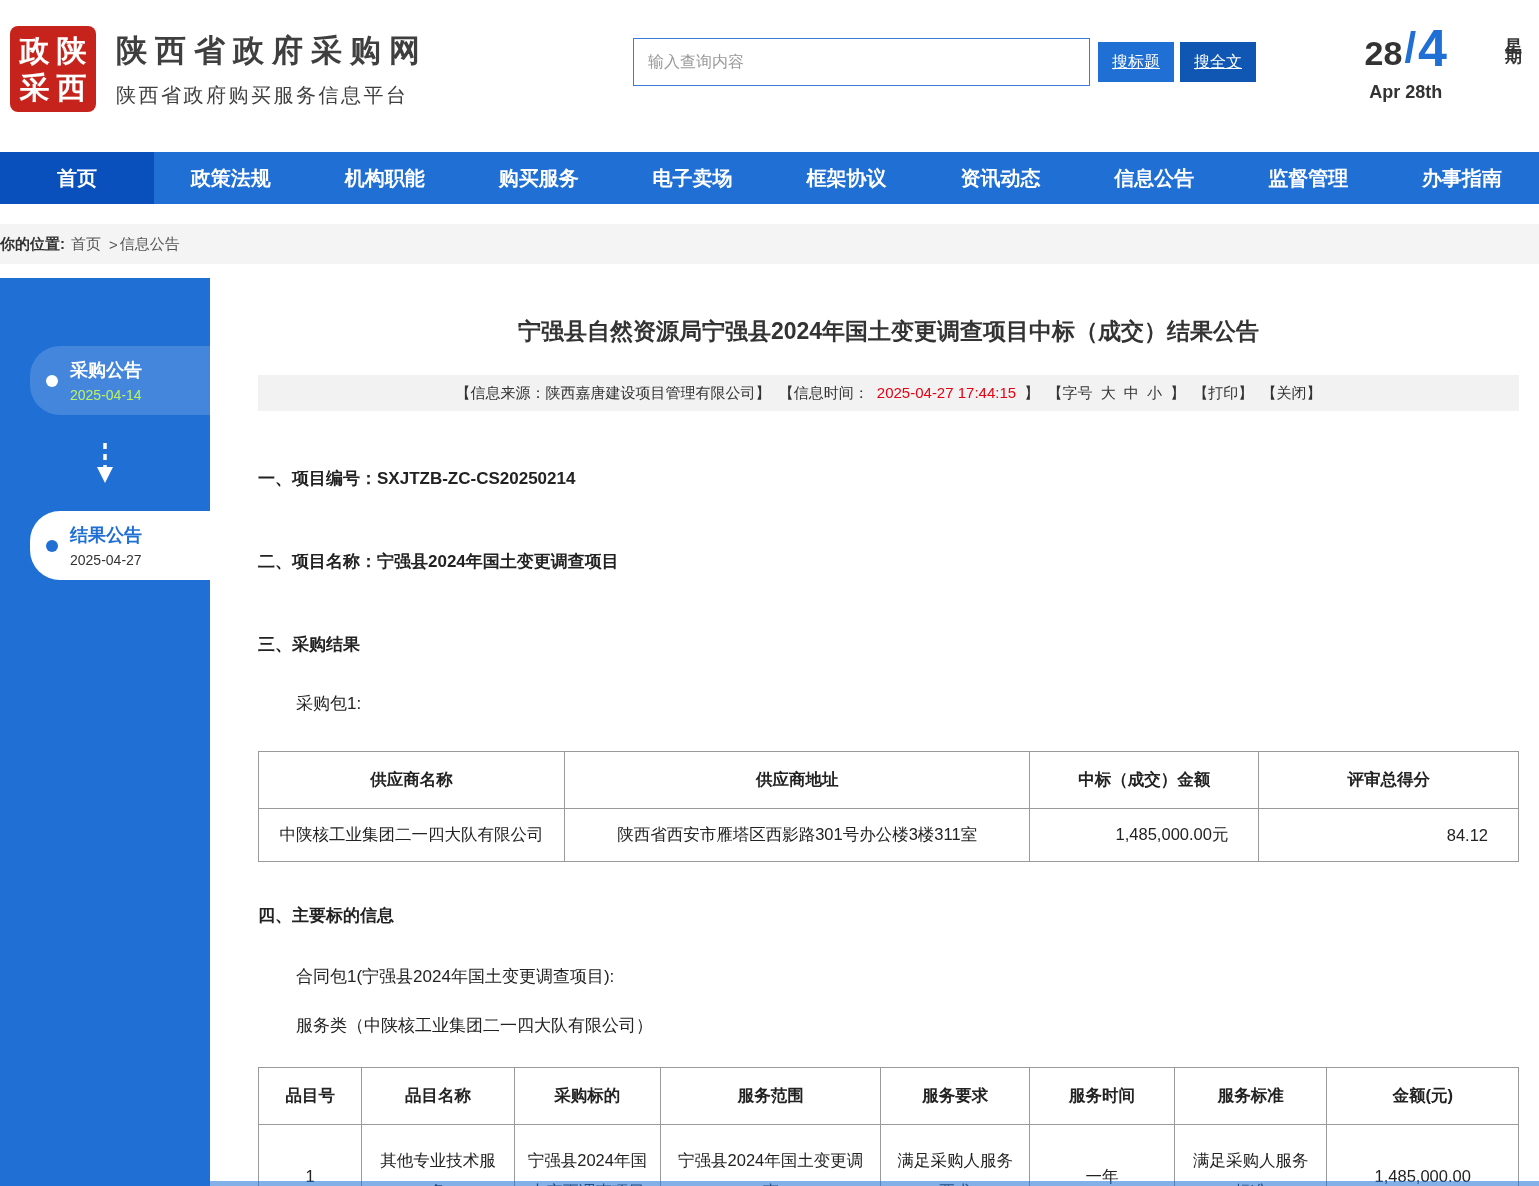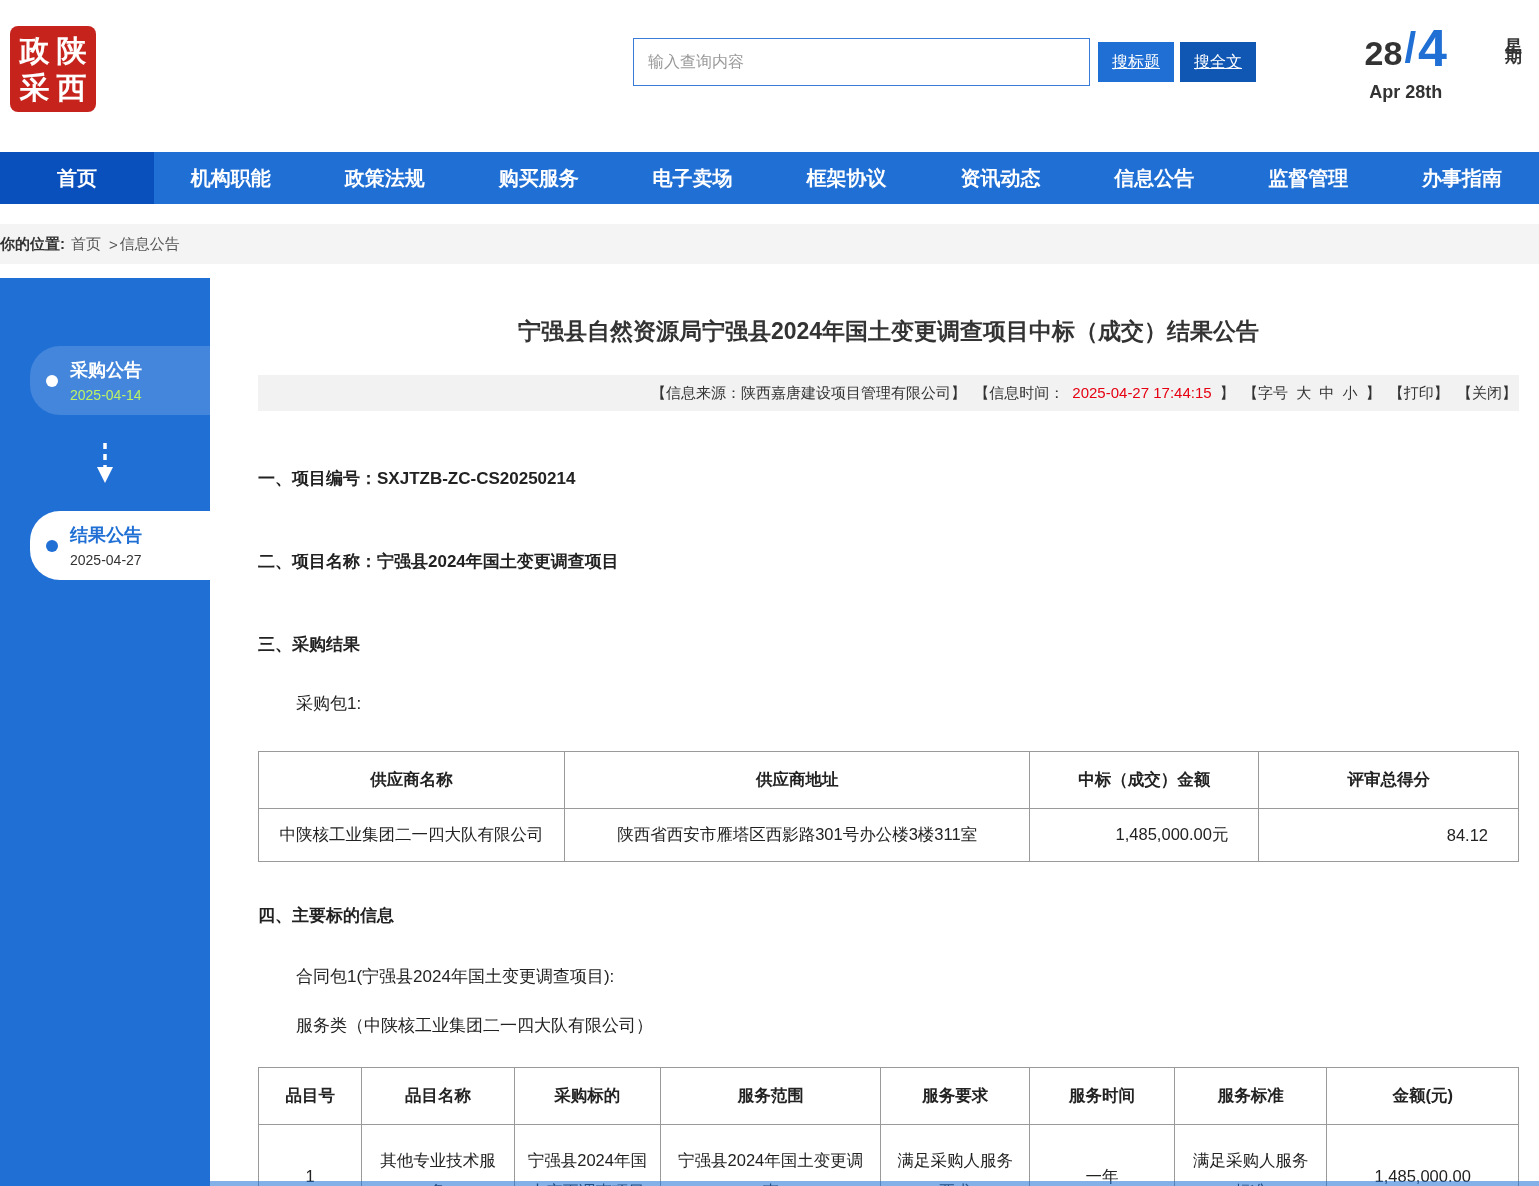--- a/index.html
+++ b/index.html
@@ -53,21 +53,21 @@
   .side-label{font-size:18px;font-weight:bold;color:#fff;}
   .side-date{font-size:14px;color:#bef264;margin-top:5px;}
   .side-card.active{background:#fff;}
   .side-card.active .dot{background:var(--primary-blue);}
   .side-card.active .side-label{color:var(--primary-blue);}
   .side-card.active .side-date{color:#333;}
   .side-arrow{display:flex;justify-content:center;margin:26px 0;}
 
   .main{flex:1;background:#fff;padding:0 20px 0 48px;}
   .article-title{text-align:center;font-size:23px;font-weight:bold;color:#333;margin-top:38px;}
-  .meta{margin-top:28px;background:#f2f2f2;height:36px;line-height:36px;text-align:right;font-size:15px;color:#333;white-space:nowrap;}
+  .meta{margin-top:28px;background:#f2f2f2;height:36px;line-height:36px;text-align:center;font-size:15px;color:#333;white-space:nowrap;}
   .meta span{margin:0 2px;}
   .meta .red{color:var(--time-red);}
   .meta .link{cursor:pointer;}
   .sec{font-size:17px;color:#222;}
   .b{font-weight:bold;}
   .ind{padding-left:38px;}
   #s1{margin-top:56px;} #s2{margin-top:60px;} #s3{margin-top:60px;}
   #s3sub{margin-top:36px;} #s4{margin-top:42px;}
   #s4sub1{margin-top:38px;} #s4sub2{margin-top:26px;}
 
@@ -86,20 +86,24 @@
 <body>
 
 <div class="header">
   <div class="brand">
     <div class="logo">
       <span>政</span>
       <span>陕</span>
       <span>采</span>
       <span>西</span>
     </div>
+    <div class="titles">
+      <div class="site-title">陕西省政府采购网</div>
+      <div class="site-subtitle">陕西省政府购买服务信息平台</div>
+    </div>
   </div>
 
   <div class="search">
     <input class="search-input" type="text" placeholder="输入查询内容" style="">
     <button class="search-btn btn-title">搜标题</button>
     <button class="search-btn btn-full">搜全文</button>
   </div>
 
   <div class="date">
     <div class="date-top">
@@ -107,22 +111,22 @@
       <span class="d-slash">/</span>
       <span class="d-month">4</span>
     </div>
     <div class="d-en">Apr 28th</div>
   </div>
   <div class="weekday">星期一</div>
 </div>
 
 <div class="nav">
   <a class="nav-item active">首页</a>
+  <a class="nav-item">政策法规</a>
   <a class="nav-item">机构职能</a>
-  <a class="nav-item">政策法规</a>
   <a class="nav-item">购买服务</a>
   <a class="nav-item">电子卖场</a>
   <a class="nav-item">框架协议</a>
   <a class="nav-item">资讯动态</a>
   <a class="nav-item">信息公告</a>
   <a class="nav-item">监督管理</a>
   <a class="nav-item">办事指南</a>
 </div>
 
 <div class="breadcrumb">

